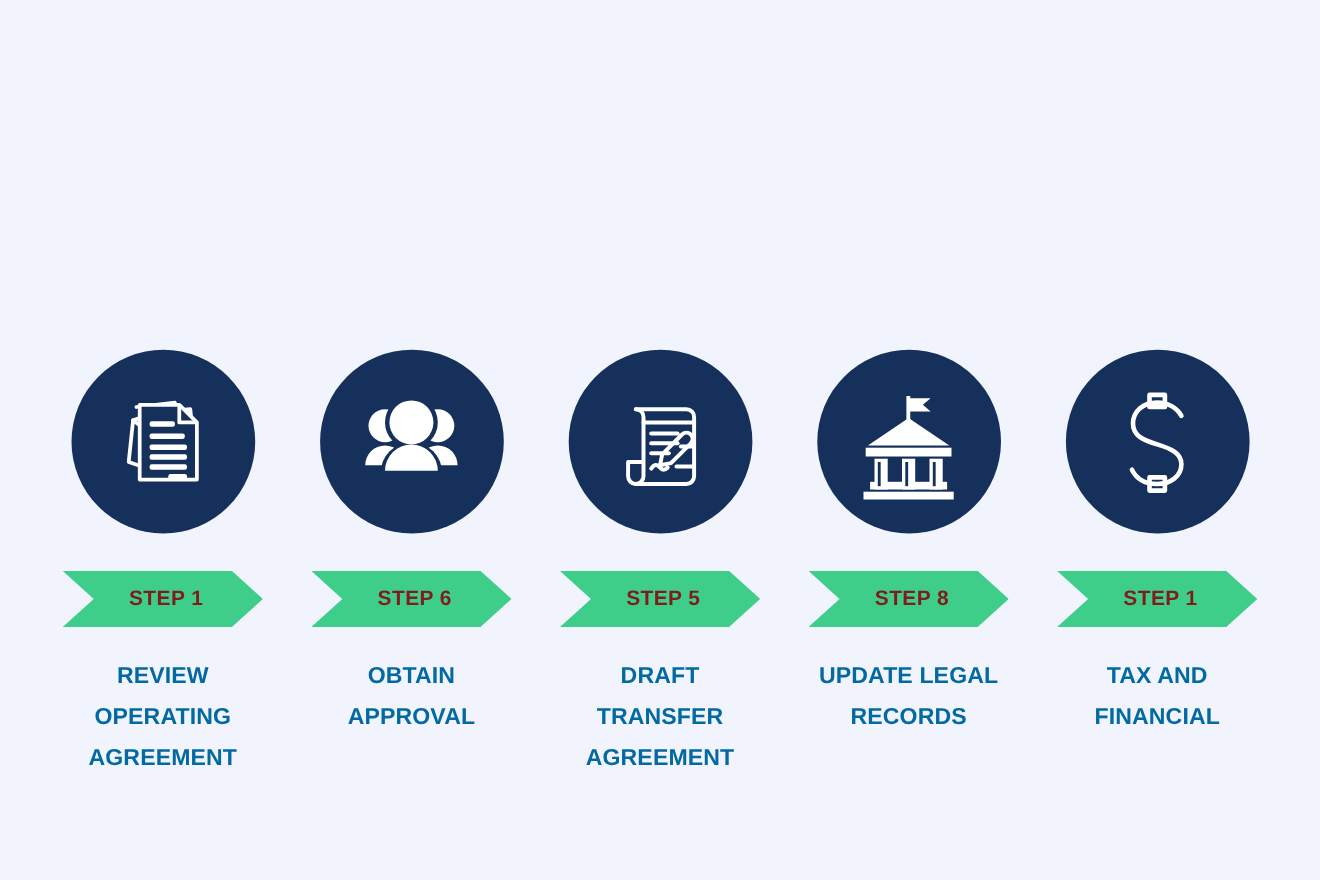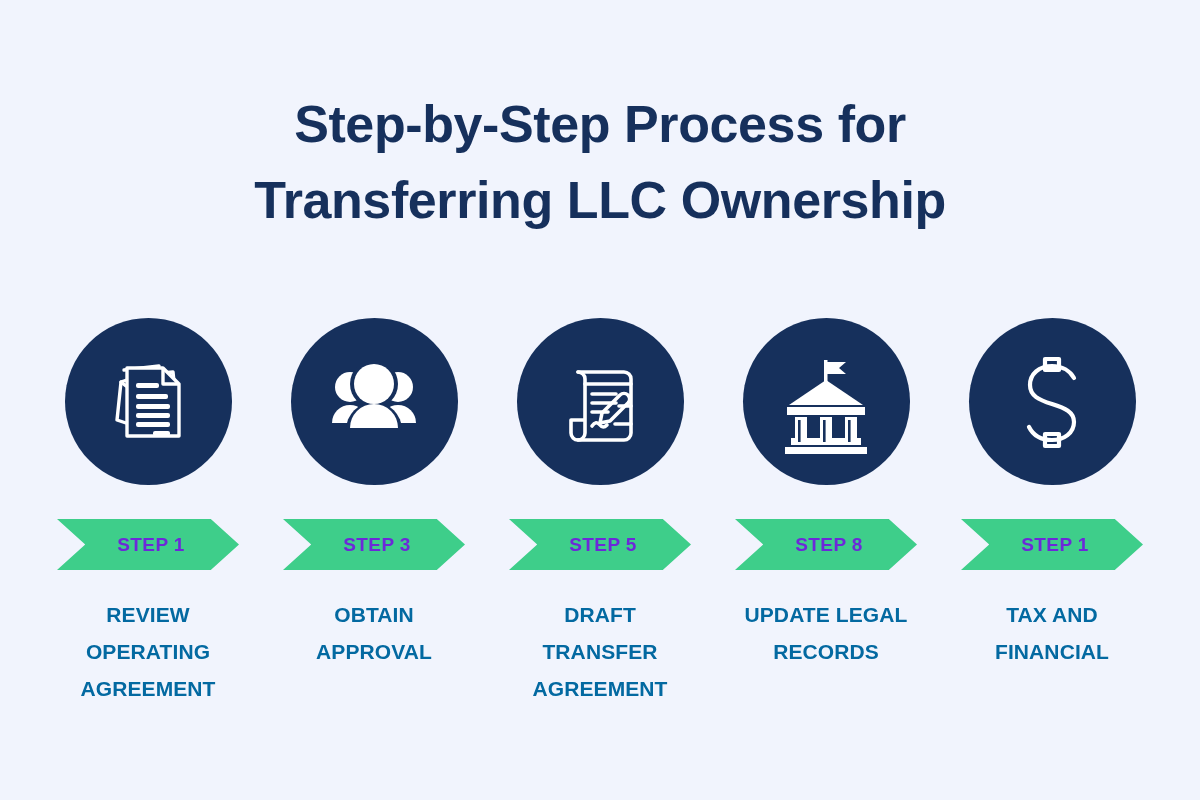--- a/index.html
+++ b/index.html
@@ -79,21 +79,21 @@
     width: 182px;
     height: 51px;
     background: #3ECE8A;
     -webkit-clip-path: polygon(0% 0%, 84.5% 0%, 100% 50%, 84.5% 100%, 0% 100%, 15.5% 50%);
     clip-path: polygon(0% 0%, 84.5% 0%, 100% 50%, 84.5% 100%, 0% 100%, 15.5% 50%);
     display: flex;
     align-items: center;
     justify-content: center;
   }
   .chevron-label {
-    color: #6d28d9;
+    color: #7f1d1d;
     font-family: "Liberation Sans", sans-serif;
     font-weight: bold;
     font-size: 19px;
     letter-spacing: 0.4px;
     line-height: 1;
     padding-left: 6px;
   }
 
   
   .caption {
@@ -111,24 +111,20 @@
   .caption-line {
     display: block;
     white-space: nowrap;
   }
 </style>
 </head>
 <body>
 
 <div id="infographic">
 
-  <div class="title-block">
-    <span class="title-line">Step-by-Step Process for</span>
-    <span class="title-line">Transferring LLC Ownership</span>
-  </div>
 
   <div class="steps-row">
 
     <div class="step-col">
       <div class="icon-circle">
         <span>
           <svg width="104" height="104" viewBox="0 0 104 104" aria-hidden="true">
             <g fill="none" stroke="#FFFFFF" stroke-width="3.4" stroke-linejoin="round" stroke-linecap="round">
               <path d="M25 32 L48 24 L52 28 L30 36 Z"></path>
               <path d="M25 32 L21 70 L33 74"></path>
@@ -175,21 +171,21 @@
               <path d="M24 80 a28 28 0 0 1 56 0 Z"></path>
             </g>
             <g fill="#FFFFFF">
               <circle cx="52" cy="34" r="20"></circle>
               <path d="M28 78 a24 24 0 0 1 48 0 Z"></path>
             </g>
           </svg>
         </span>
       </div>
       <div class="chevron">
-        <span class="chevron-label">STEP 3</span>
+        <span class="chevron-label">STEP 6</span>
       </div>
       <div class="caption">
         <span class="caption-line">OBTAIN</span>
         <span class="caption-line">APPROVAL</span>
       </div>
     </div>
 
     <div class="step-col">
       <div class="icon-circle">
         <span>

